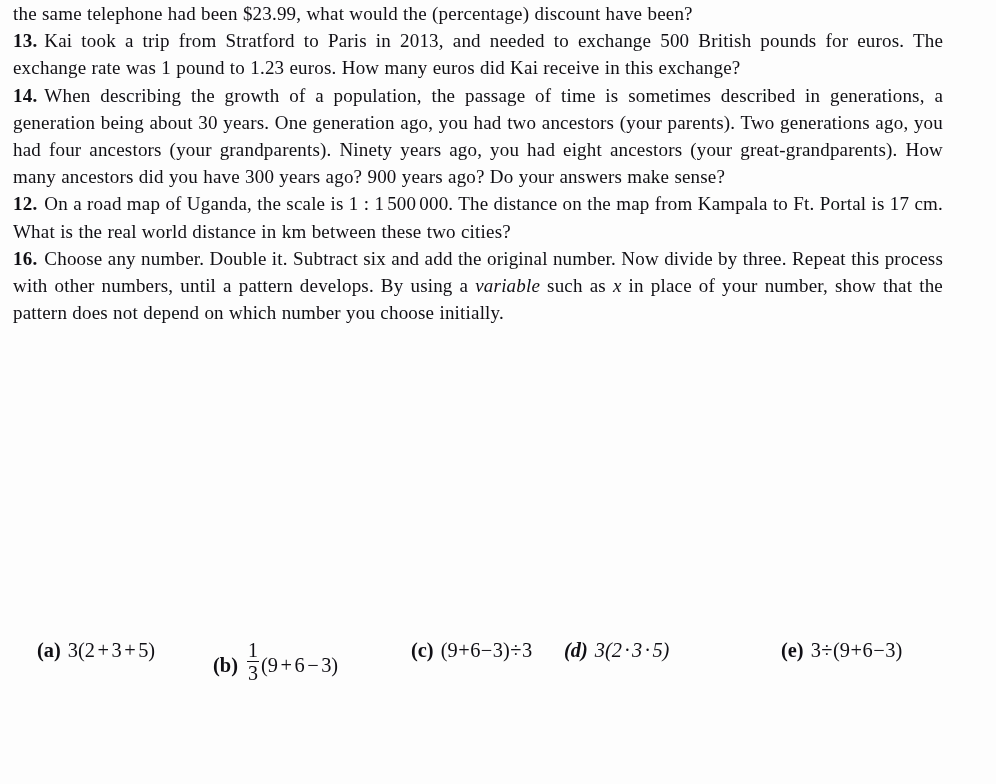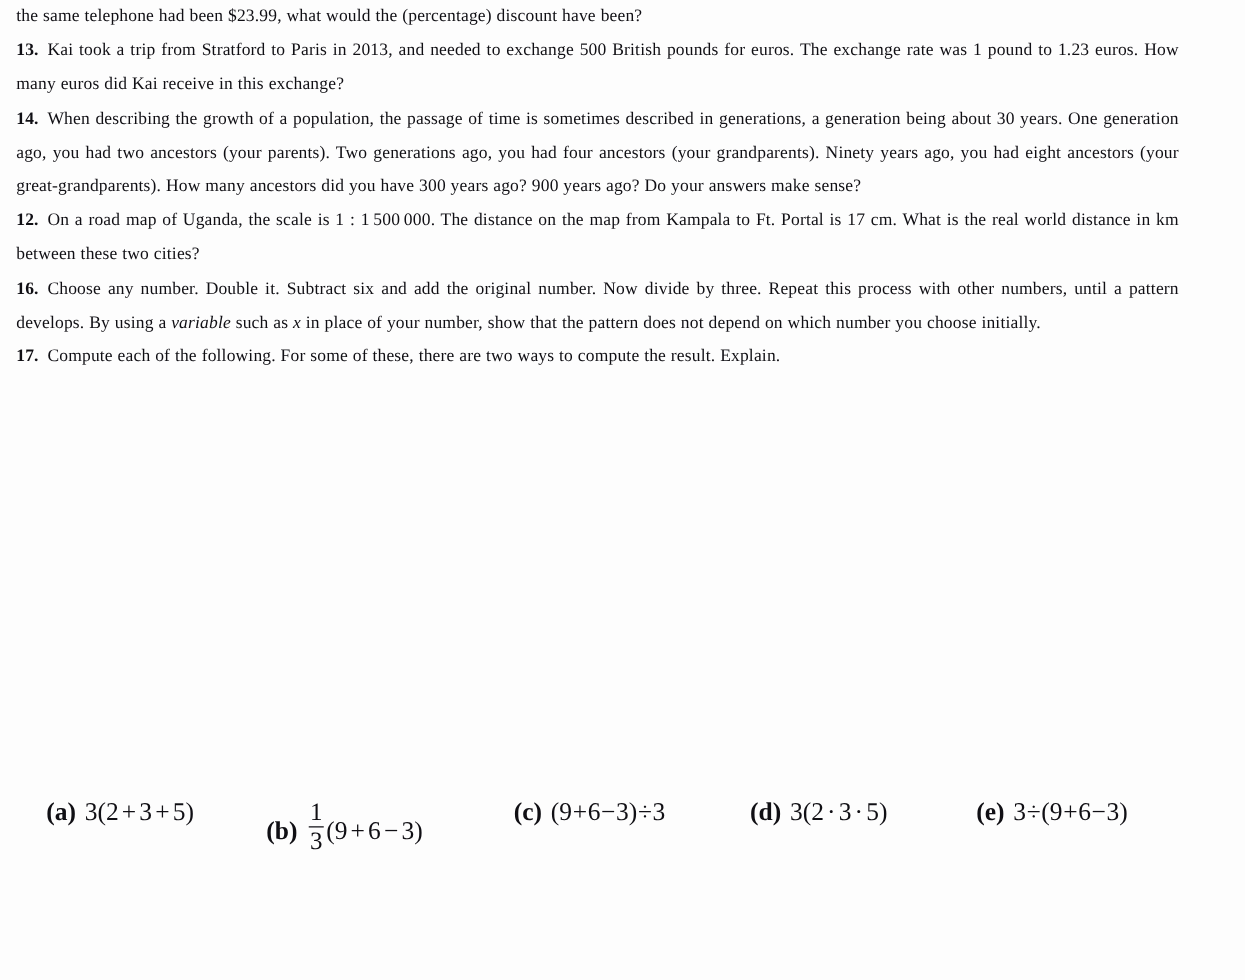--- a/index.html
+++ b/index.html
@@ -24,21 +24,21 @@
   .textcol {
     position: absolute;
     left: 13px;
     top: 0px;
     width: 930px;
   }
   p.para {
     margin: 0;
     text-align: justify;
     text-justify: inter-word;
-    font-size: 14px;
+    font-size: 19px;
     line-height: 27.2px;
     letter-spacing: 0.01em;
     word-spacing: 0.015em;
   }
   p.gap {
   }
   .qnum {
     font-weight: bold;
   }
   .qsp {
@@ -119,30 +119,29 @@
     <p class="para"><span>the same telephone had been $23.99, what would the (percentage) discount have been?</span></p>
 
     <p class="para gap"><span class="qnum">13.</span><span class="qsp"></span><span>Kai took a trip from Stratford to Paris in 2013, and needed to exchange 500 British pounds for euros. The exchange rate was 1 pound to 1.23 euros. How many euros did Kai receive in this exchange?</span></p>
 
     <p class="para gap"><span class="qnum">14.</span><span class="qsp"></span><span>When describing the growth of a population, the passage of time is sometimes described in generations, a generation being about 30 years. One generation ago, you had two ancestors (your parents). Two generations ago, you had four ancestors (your grandparents). Ninety years ago, you had eight ancestors (your great-grandparents). How many ancestors did you have 300 years ago? 900 years ago? Do your answers make sense?</span></p>
 
     <p class="para gap"><span class="qnum">12.</span><span class="qsp"></span><span>On a road map of Uganda, the scale is 1 : 1</span><span class="thinsp"></span><span>500</span><span class="thinsp"></span><span>000</span><span>. The distance on the map from Kampala to Ft. Portal is 17 cm. What is the real world distance in km between these two cities?</span></p>
 
     <p class="para gap"><span class="qnum">16.</span><span class="qsp"></span><span>Choose any number. Double it. Subtract six and add the original number. Now divide by three. Repeat this process with other numbers, until a pattern develops. By using a </span><span class="ital">variable</span><span> such as </span><span class="mvar">x</span><span> in place of your number, show that the pattern does not depend on which number you choose initially.</span></p>
 
-    <p class="para gap"><span class="qnum">17.</span><span class="qsp"></span><span>Compute each of the following. For some of these, there are two ways to compute the result. Explain.</span></p>
   </div>
 
   <div class="mathrow">
 
     <div class="mitem" style="left:24px;"><span class="mlabel">(a)</span><span class="qsp"></span><span class="mexpr"><span>3(2</span><span class="op-loose">+</span><span>3</span><span class="op-loose">+</span><span>5)</span></span></div>
 
     <div class="mitem" style="left:200px;"><span class="mlabel">(b)</span><span class="qsp"></span><span class="frac"><span class="num">1</span><span class="bar"></span><span class="den">3</span></span><span class="mexpr"><span>(9</span><span class="op-loose">+</span><span>6</span><span class="op-loose">−</span><span>3)</span></span></div>
 
     <div class="mitem" style="left:398px;"><span class="mlabel">(c)</span><span class="qsp"></span><span class="mexpr"><span>(9</span><span class="op-tight">+</span><span>6</span><span class="op-tight">−</span><span>3)</span><span class="op-tight">÷</span><span>3</span></span></div>
 
-    <div class="mitem" style="left:587px;"><span class="mlabel">(d)</span><span class="qsp"></span><span class="mexpr"><span>3(2</span><span class="cdot">·</span><span>3</span><span class="cdot">·</span><span>5)</span></span></div>
+    <div class="mitem" style="left:551px;font-style:italic;"><span class="mlabel">(d)</span><span class="qsp"></span><span class="mexpr"><span>3(2</span><span class="cdot">·</span><span>3</span><span class="cdot">·</span><span>5)</span></span></div>
 
     <div class="mitem" style="left:768px;"><span class="mlabel">(e)</span><span class="qsp"></span><span class="mexpr"><span>3</span><span class="op-tight">÷</span><span>(9</span><span class="op-tight">+</span><span>6</span><span class="op-tight">−</span><span>3)</span></span></div>
   </div>
 
 
 </div>
 
 </body></html>

